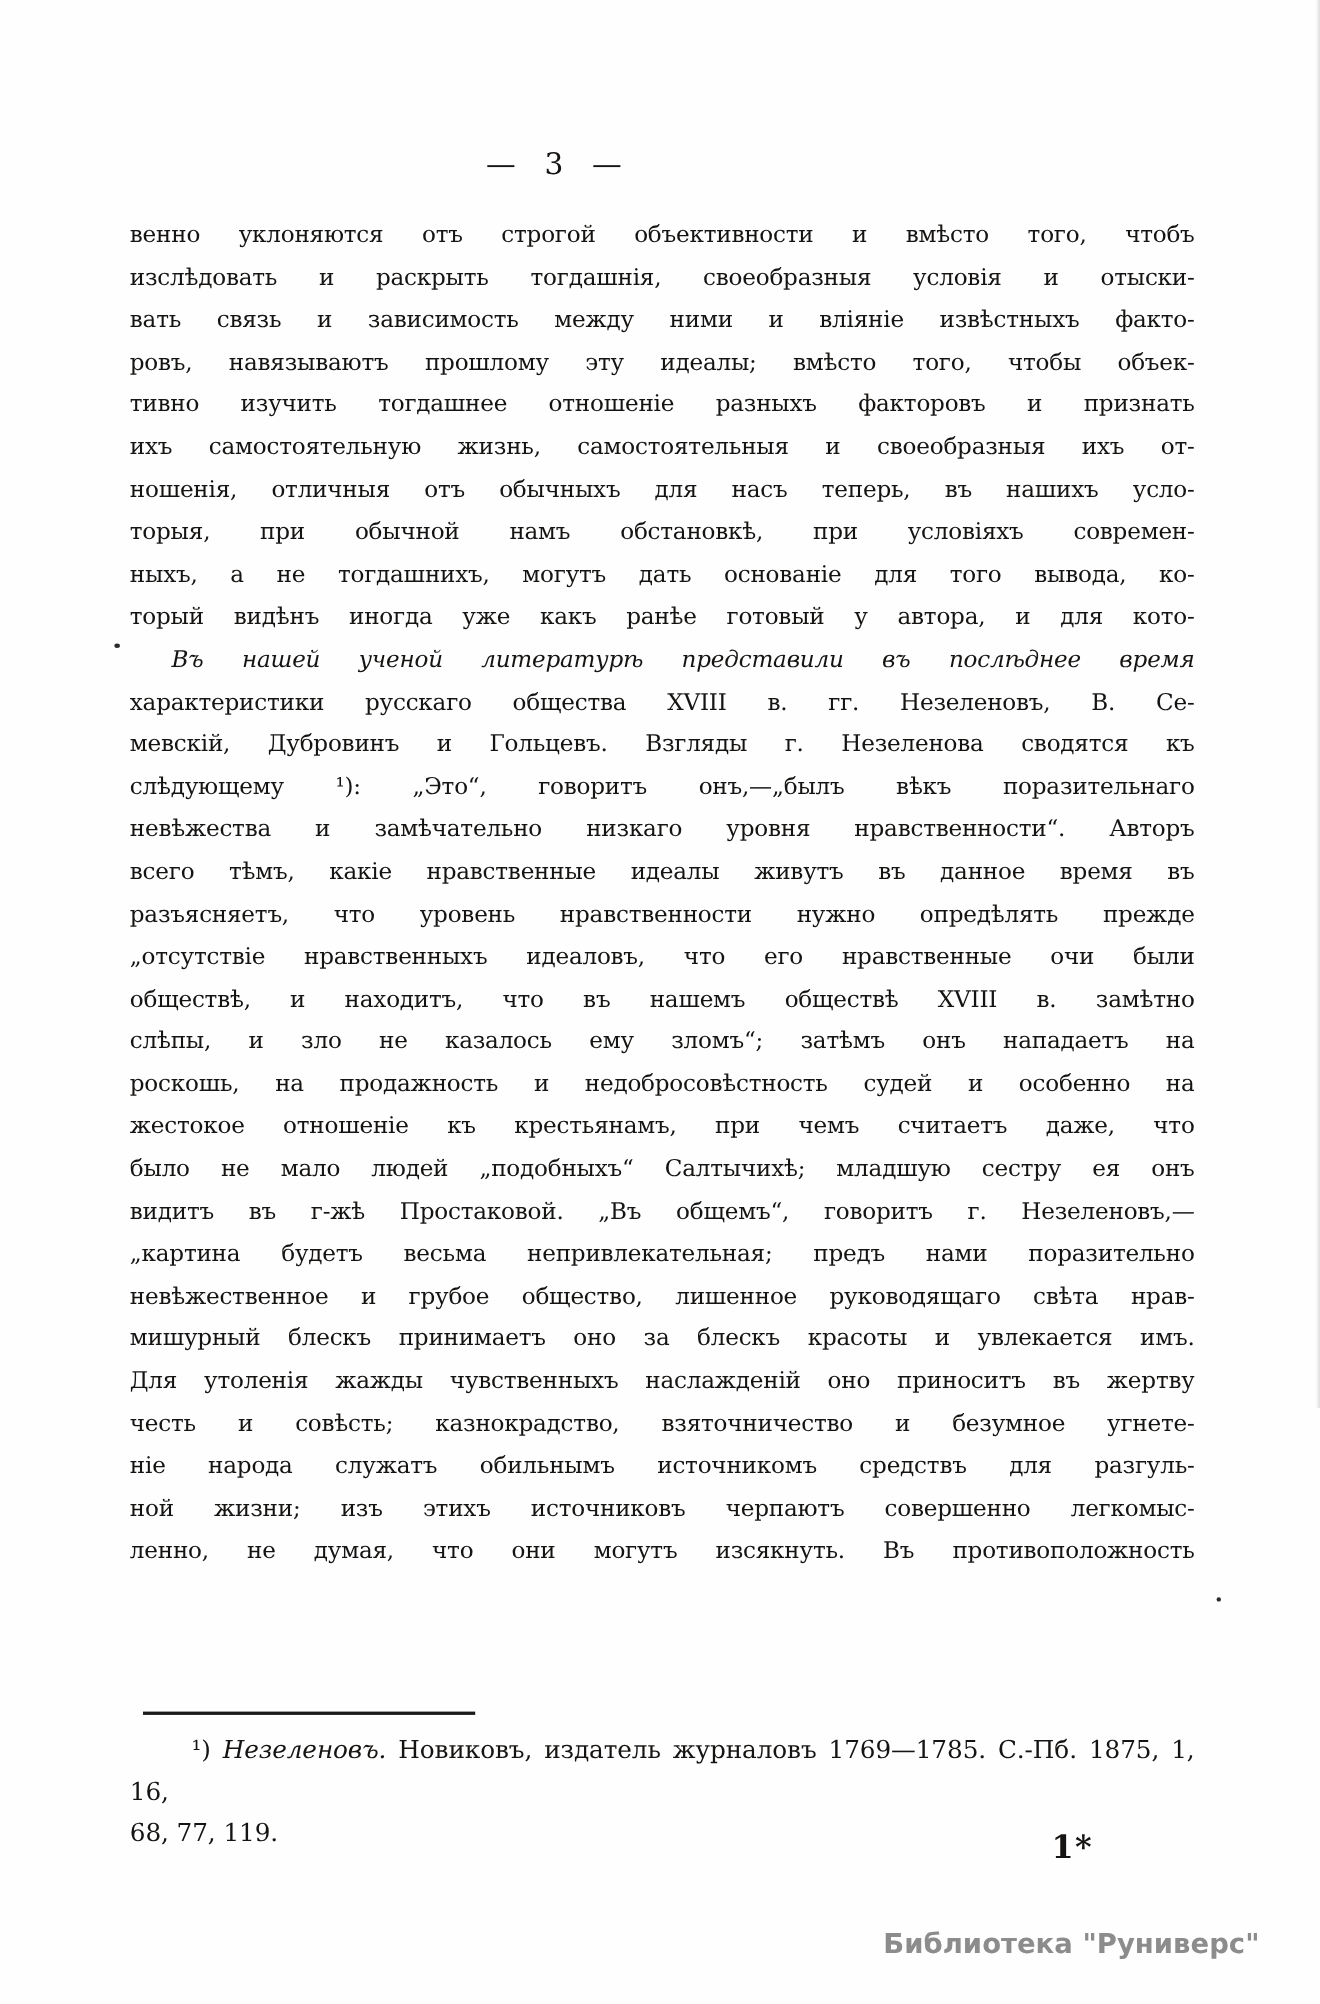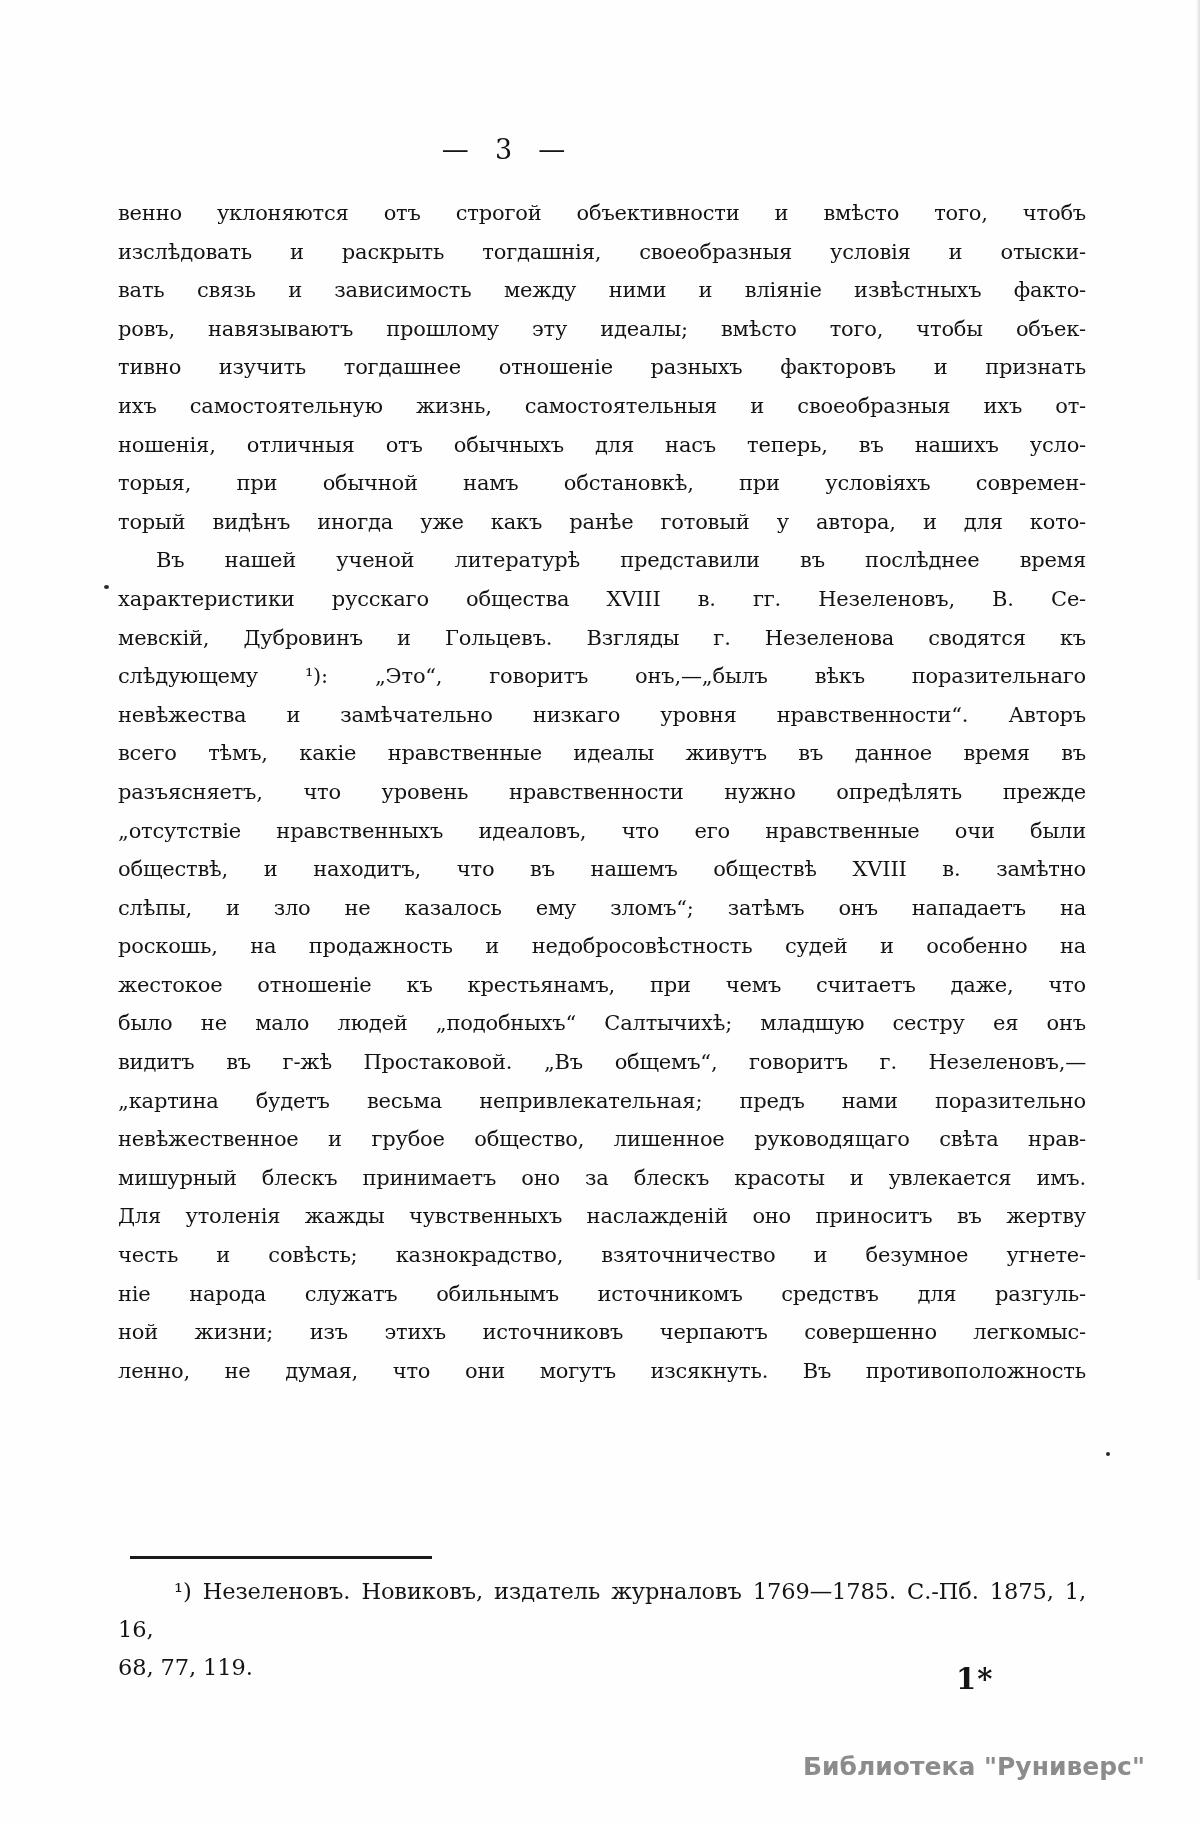--- a/index.html
+++ b/index.html
@@ -36,21 +36,21 @@
   .line {
     font-size: 21px;
     line-height: 38.6px;
     height: 38.6px;
     overflow: hidden;
     text-align: justify;
     text-align-last: justify;
     letter-spacing: -0.2px;
     word-spacing: 1px;
   }
-  .line.indent { text-indent: 38px; }
+  .line.indent { text-indent: 38px; font-style: italic; }
   .line.para-end { text-align-last: left; }
 
   
   .fn-rule {
     position: absolute;
     left: 130px;
     top: 1556px;
     width: 302px;
     height: 3px;
     background: #1a1a1a;
@@ -62,21 +62,21 @@
     width: 968px;
     font-size: 22.5px;
     line-height: 38px;
     letter-spacing: -0.1px;
   }
   .fn-line.fn-first {
     text-indent: 56px;
     text-align: justify;
     text-align-last: justify;
   }
-  .italic { }
+  .italic { font-style: italic; }
 
   
   .signature {
     position: absolute;
     left: 956px;
     top: 1662px;
     font-size: 29px;
     font-weight: bold;
     letter-spacing: 1px;
   }
@@ -114,20 +114,21 @@
 
   <div class="text-block">
       <div class="line">венно уклоняются отъ строгой объективности и вмѣсто того, чтобъ</div>
       <div class="line">изслѣдовать и раскрыть тогдашнія, своеобразныя условія и отыски-</div>
       <div class="line">вать связь и зависимость между ними и вліяніе извѣстныхъ факто-</div>
       <div class="line">ровъ, навязываютъ прошлому эту идеалы; вмѣсто того, чтобы объек-</div>
       <div class="line">тивно изучить тогдашнее отношеніе разныхъ факторовъ и признать</div>
       <div class="line">ихъ самостоятельную жизнь, самостоятельныя и своеобразныя ихъ от-</div>
       <div class="line">ношенія, отличныя отъ обычныхъ для насъ теперь, въ нашихъ усло-</div>
       <div class="line">торыя, при обычной намъ обстановкѣ, при условіяхъ современ-</div>
+      <div class="line">ныхъ, а не тогдашнихъ, могутъ дать основаніе для того вывода, ко-</div>
       <div class="line">торый видѣнъ иногда уже какъ ранѣе готовый у автора, и для кото-</div>
       <div class="line indent">Въ нашей ученой литературѣ представили въ послѣднее время</div>
       <div class="line">характеристики русскаго общества XVIII в. гг. Незеленовъ, В. Се-</div>
       <div class="line">мевскій, Дубровинъ и Гольцевъ. Взгляды г. Незеленова сводятся къ</div>
       <div class="line">слѣдующему ¹): „Это“, говоритъ онъ,—„былъ вѣкъ поразительнаго</div>
       <div class="line">невѣжества и замѣчательно низкаго уровня нравственности“. Авторъ</div>
       <div class="line">всего тѣмъ, какіе нравственные идеалы живутъ въ данное время въ</div>
       <div class="line">разъясняетъ, что уровень нравственности нужно опредѣлять прежде</div>
       <div class="line">„отсутствіе нравственныхъ идеаловъ, что его нравственные очи были</div>
       <div class="line">обществѣ, и находитъ, что въ нашемъ обществѣ XVIII в. замѣтно</div>

